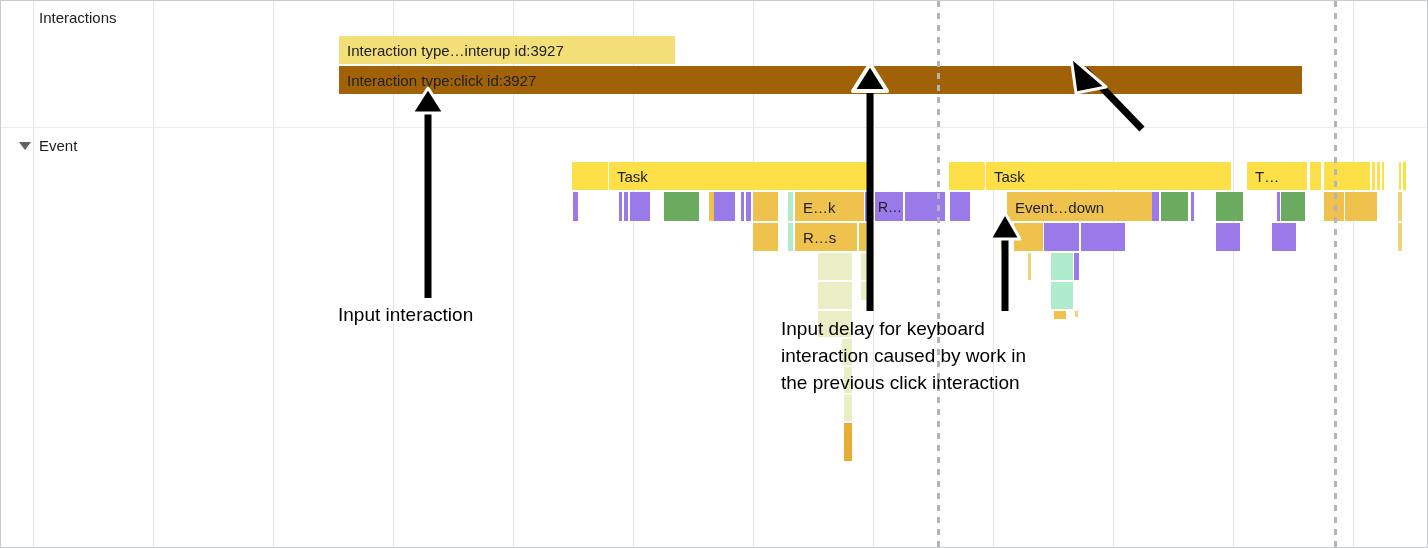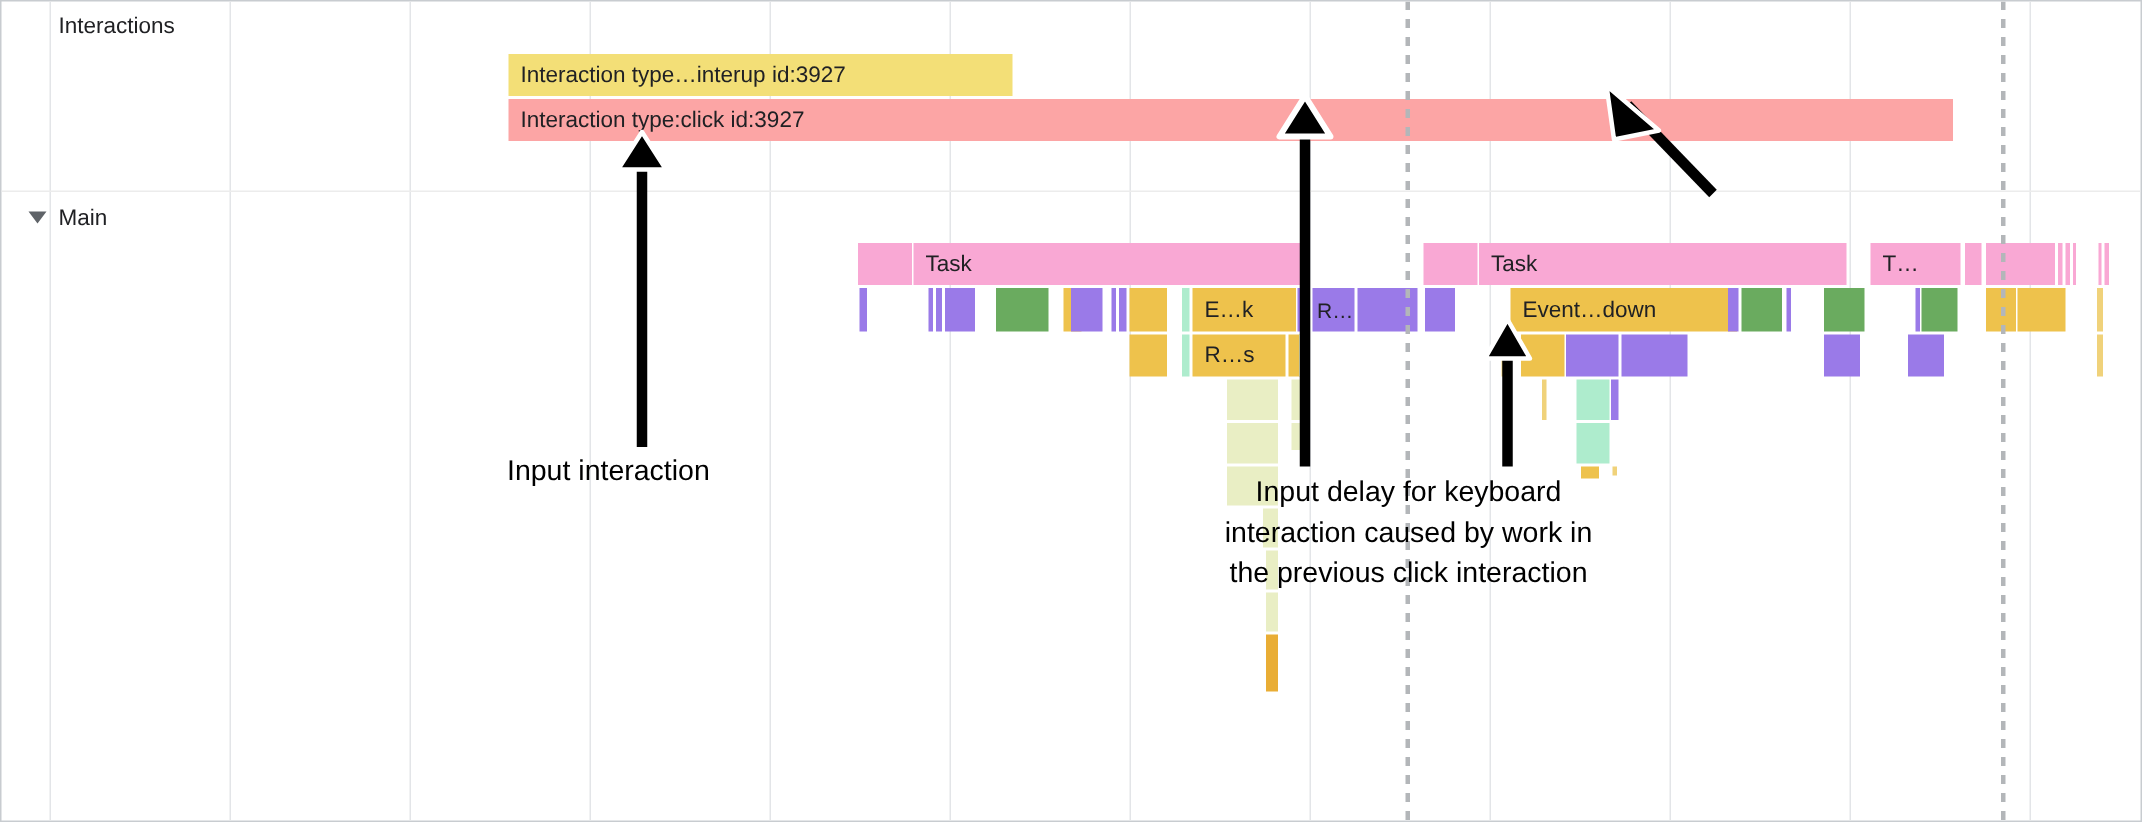--- a/index.html
+++ b/index.html
@@ -38,35 +38,35 @@
   
   .bar{position:absolute;box-sizing:border-box;overflow:hidden;}
   .bar-text{
     position:absolute;left:8px;top:50%;transform:translateY(-50%);
     font-size:15px;color:#202124;white-space:nowrap;pointer-events:none;
   }
   .bar-text.small{font-size:14px;}
 
   .c-interaction-light{background:#f3df77;text-decoration:underline;}
   .c-interaction-dark{background:#eec24c;}
-  .c-task{background:#f9a8d4;}
+  .c-task{background:#fde047;}
   .c-purple{background:#9a7ae8;}
   .c-green{background:#6aab5f;}
   .c-orange{background:#eec24c;padding-left:12px;}
   .c-paleolive{background:#e9eec4;}
   .c-mint{background:#aeeccd;}
   .c-orange-deep{background:#e9ad35;}
   .c-yellowthin{background:#f0d27a;}
 
   
   .anno{
     position:absolute;font-size:19px;color:#000;line-height:27px;
     white-space:pre;
   }
-  .anno.center{text-align:center;}
+  .anno.center{}
   svg.arrows{position:absolute;left:0;top:0;width:1428px;height:548px;pointer-events:none;}
 </style>
 </head>
 <body>
 
 <div id="app">
 
   <div>
     <div class="gridline" style="left:32px"></div>
     <div class="gridline" style="left:152px"></div>
@@ -84,26 +84,26 @@
 
   <div class="track-row-sep" style="top:126px"></div>
 
   <div class="track-label" style="left:38px;top:8px">
     <span>Interactions</span>
   </div>
 
   <div class="bar c-interaction-light" style="left:338px;top:35px;width:336px;height:28px">
     <span class="bar-text">Interaction type…interup id:3927</span>
   </div>
-  <div class="bar" style="left:338px;top:65px;width:963px;height:28px;background:#fca5a5">
+  <div class="bar" style="left:338px;top:65px;width:963px;height:28px;background:#a16207">
     <span class="bar-text">Interaction type:click id:3927</span>
   </div>
 
   <div class="track-label" style="left:18px;top:136px">
-    <span class="twisty"></span><span>Main</span>
+    <span class="twisty"></span><span>Event</span>
   </div>
 
   <div>
     <div class="bar c-task" style="left:571px;top:161px;width:36px;height:28px"></div>
     <div class="bar c-task" style="left:608px;top:161px;width:262px;height:28px">
       <span class="bar-text">Task</span>
     </div>
     <div class="bar c-task" style="left:948px;top:161px;width:36px;height:28px"></div>
     <div class="bar c-task" style="left:985px;top:161px;width:245px;height:28px">
       <span class="bar-text">Task</span>

